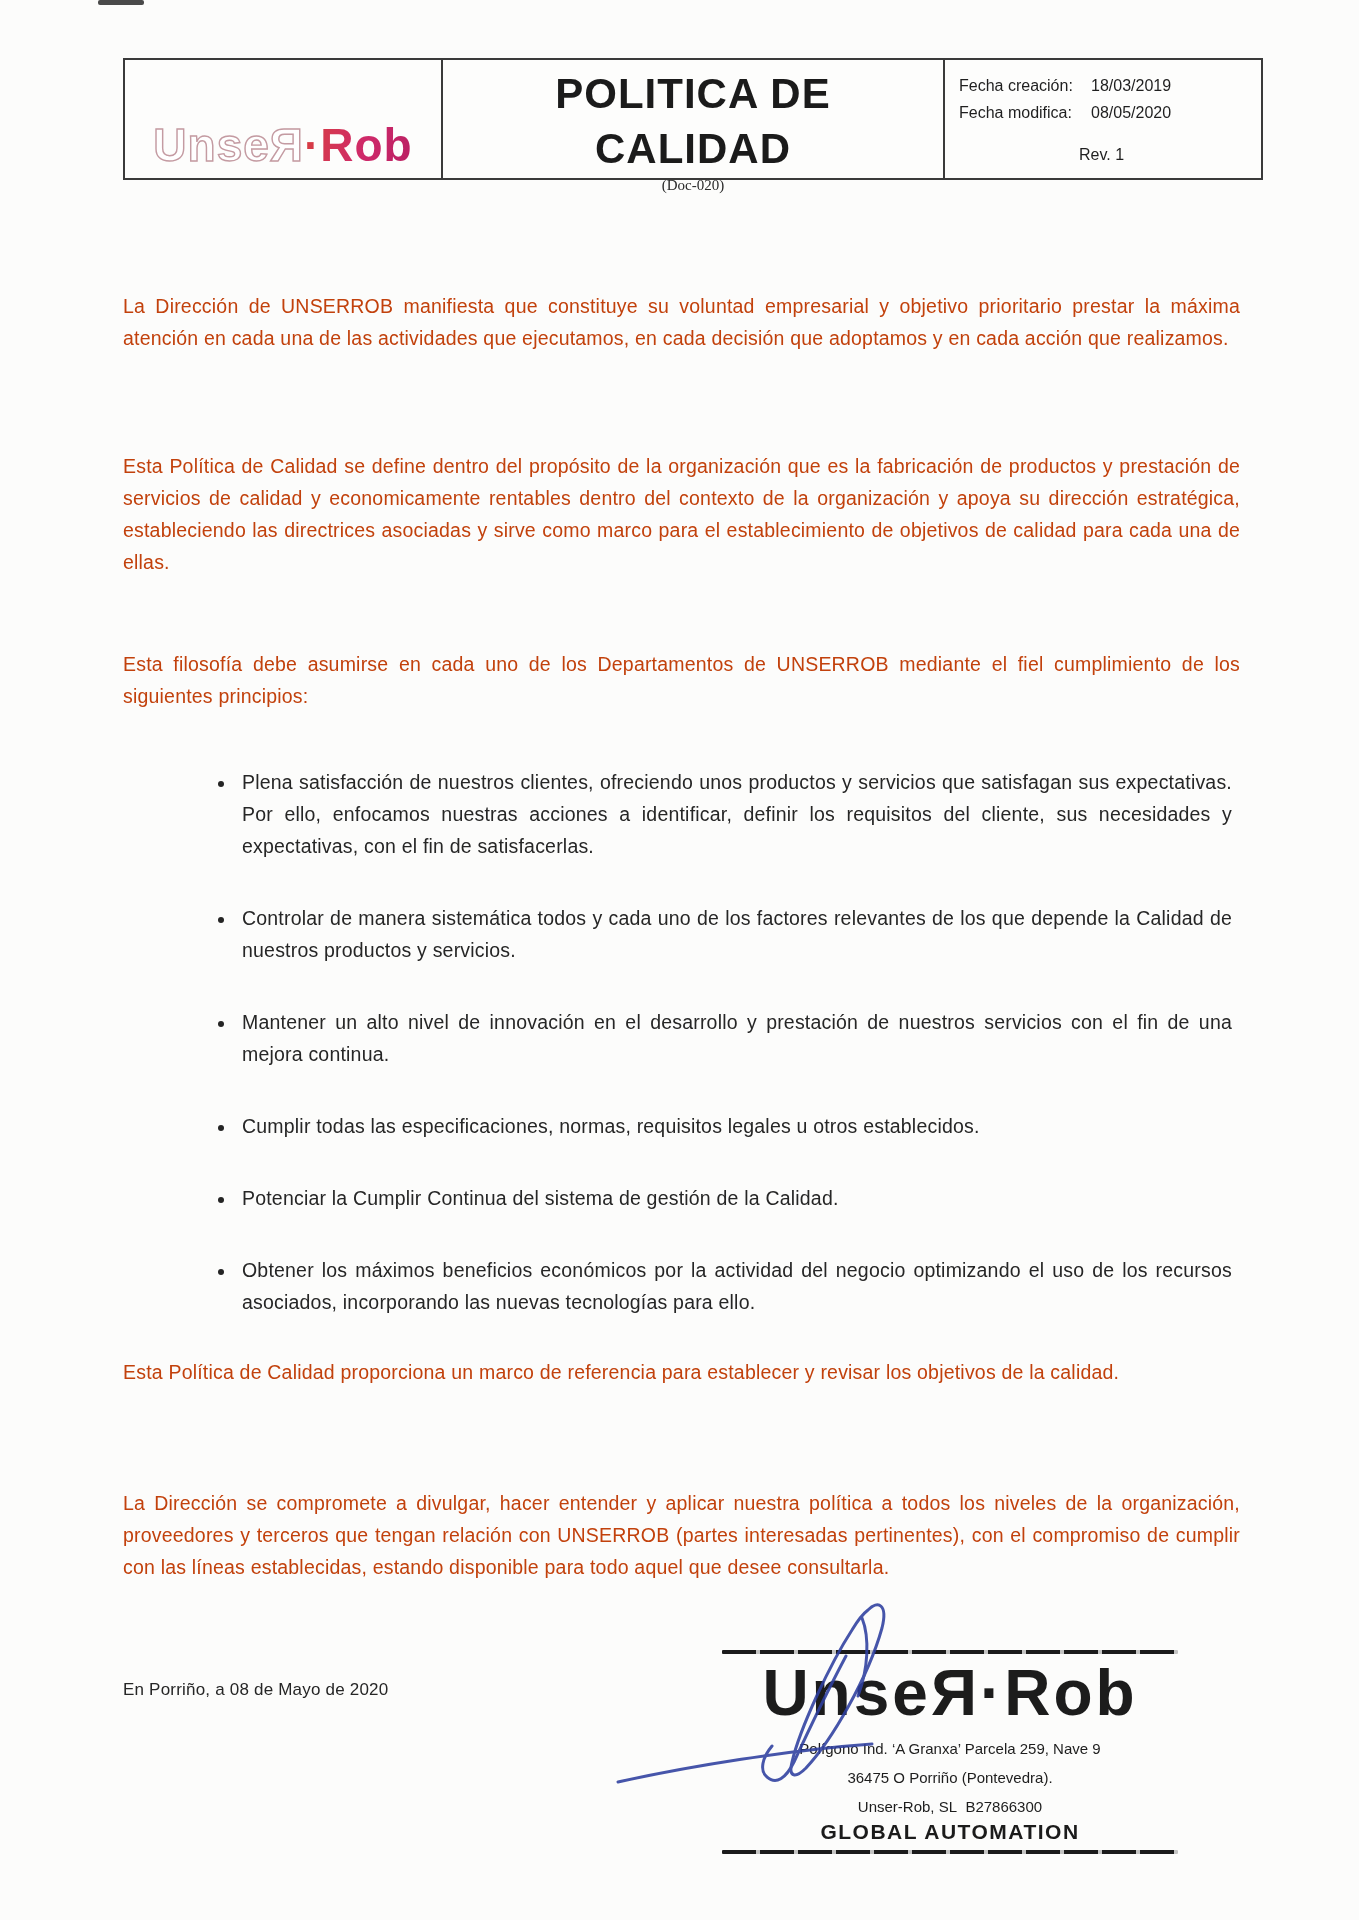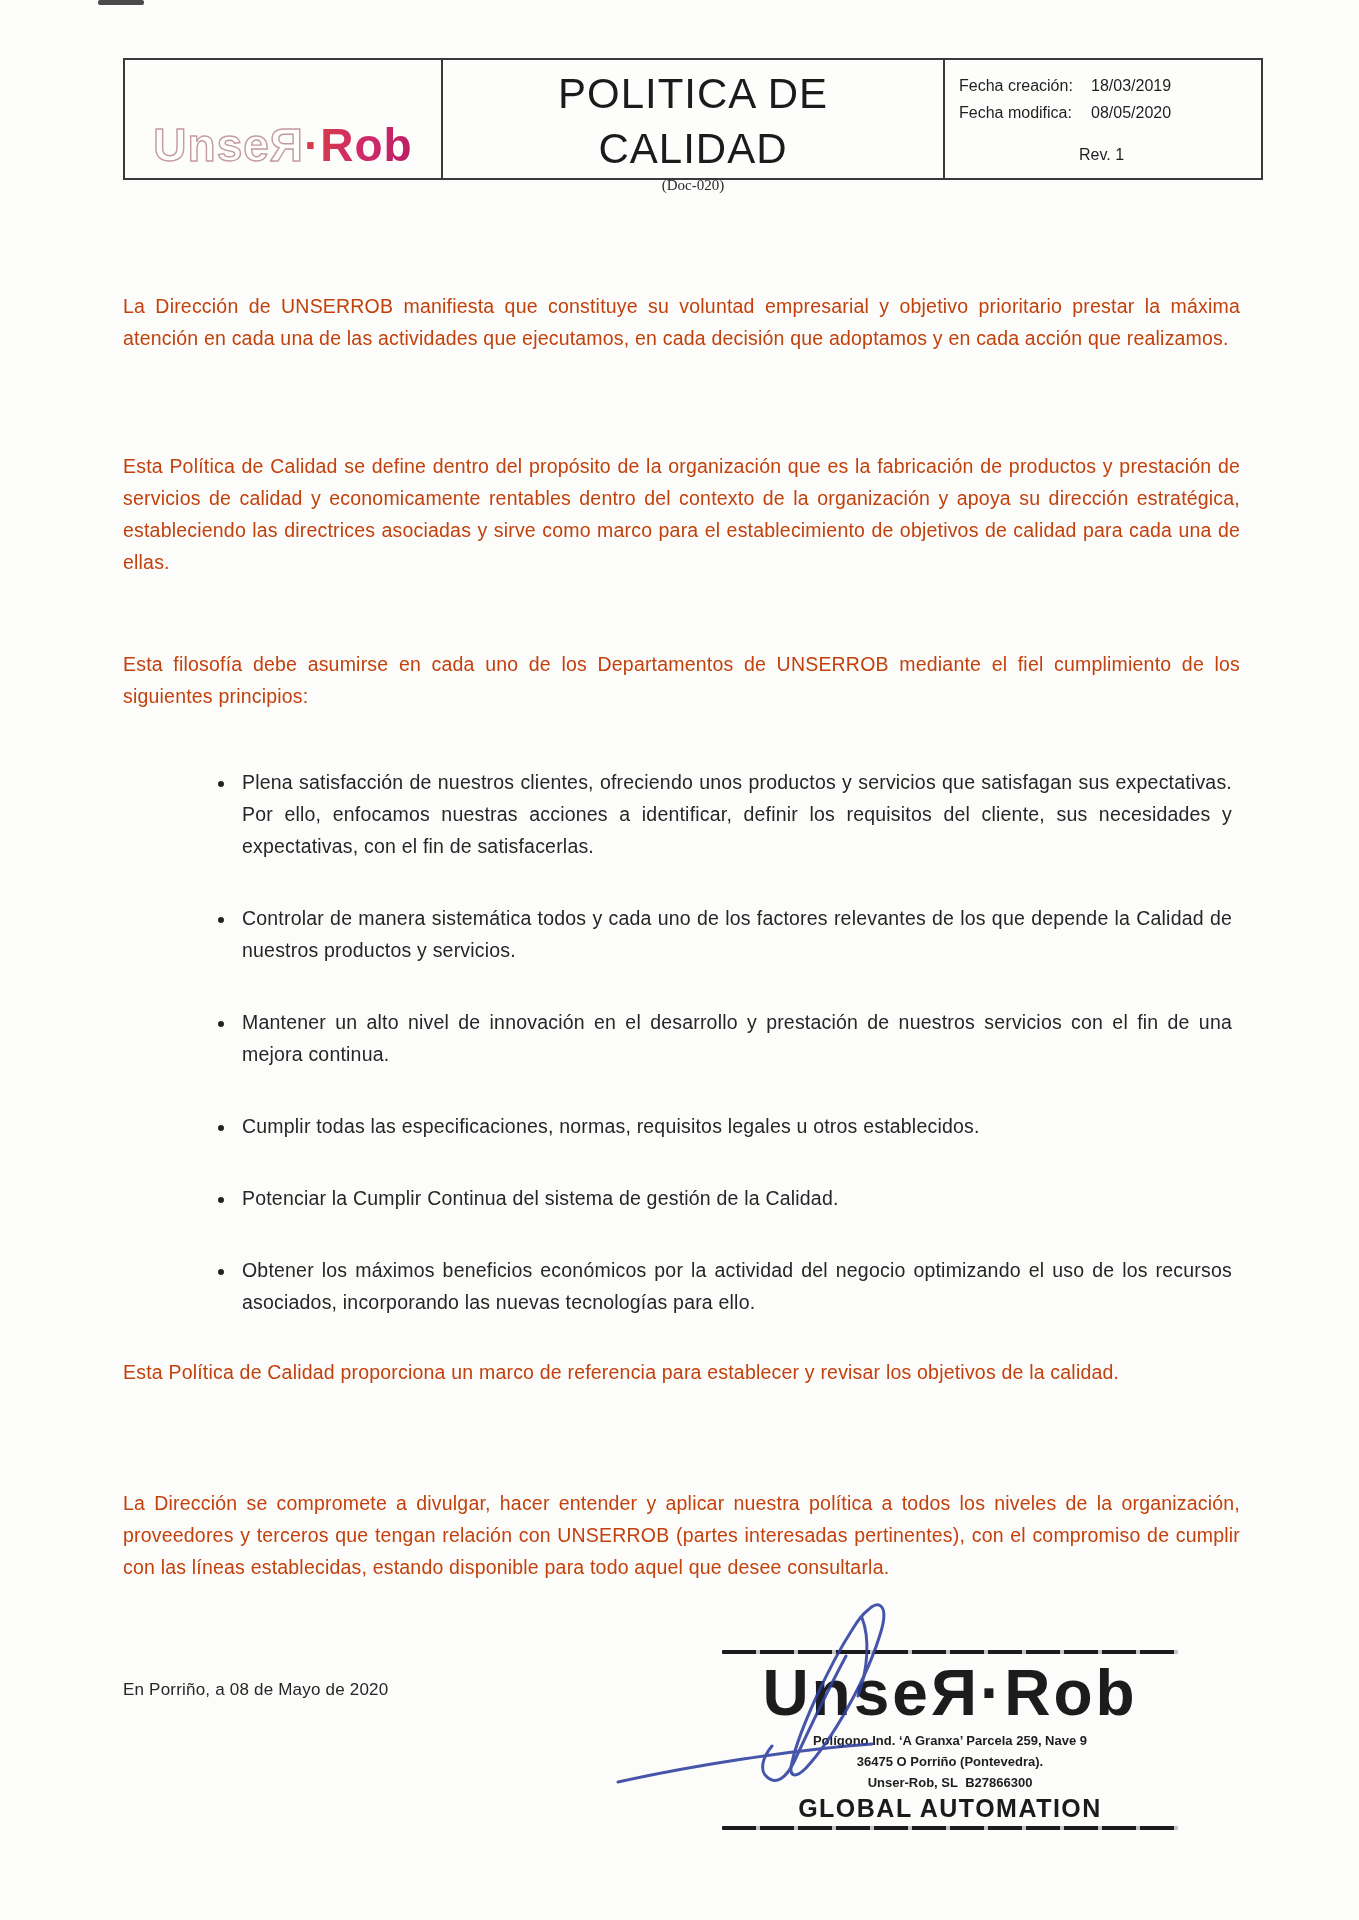--- a/index.html
+++ b/index.html
@@ -31,21 +31,21 @@
   @supports ((-webkit-background-clip:text) or (background-clip:text)){
     .logo-solid{
       background:linear-gradient(105deg,#d8403e 0%,#cf2a6a 55%,#b81f62 100%);
       -webkit-background-clip:text;background-clip:text;color:transparent;
     }
   }
   .title-cell{
     flex:1;border-right:2px solid #3a3a3a;box-sizing:border-box;
     text-align:center;padding-top:6px;
   }
-  .title-line{font-size:42px;line-height:55px;font-weight:normal;letter-spacing:1px;color:#1b1b1b;}
+  .title-line{font-size:42px;line-height:55px;font-weight:bold;letter-spacing:1px;color:#1b1b1b;}
   .doc-code{font-family:"Liberation Serif","DejaVu Serif",serif;font-size:15px;color:#2b2b2b;margin-top:1px;}
   .dates-cell{width:316px;box-sizing:border-box;padding:12px 10px 0 14px;font-size:16px;color:#1f1f1f;}
   .date-row{display:flex;line-height:27px;}
   .date-label{width:132px;}
   .date-value{flex:1;}
   .revision{margin-top:17px;padding-left:120px;line-height:24px;}
 
   
   .para{
     position:absolute;left:123px;width:1117px;
@@ -74,22 +74,22 @@
     position:absolute;left:722px;top:1650px;width:456px;text-align:center;color:#1d1d1d;
   }
   .stamp-rule{
     height:4px;border-radius:1px;
     background:repeating-linear-gradient(90deg,#1b1b1b 0px,#1b1b1b 34px,rgba(27,27,27,.25) 34px,rgba(27,27,27,.25) 38px);
   }
   .stamp-logo{
     font-size:64px;font-weight:bold;letter-spacing:3px;line-height:74px;
     color:#1c1c1c;white-space:nowrap;margin-top:2px;
   }
-  .stamp-addr{font-size:13px;font-weight:bold;line-height:21px;color:#1d1d1d;}
-  .stamp-tagline{font-size:25px;font-weight:bold;letter-spacing:1.5px;line-height:24px;margin-top:3px;color:#1b1b1b;}
+  .stamp-addr{font-size:15px;font-weight:normal;line-height:21px;color:#1d1d1d;margin-top:8px;}
+  .stamp-tagline{font-size:21px;font-weight:bold;letter-spacing:1.5px;line-height:24px;margin-top:3px;color:#1b1b1b;}
   .stamp .stamp-rule.bottom{margin-top:6px;}
 
   .signature{position:absolute;left:600px;top:1598px;width:380px;height:210px;pointer-events:none;}
 </style>
 </head>
 <body>
 
 <div class="scan-mark"></div>
 
 <div class="header-box">

